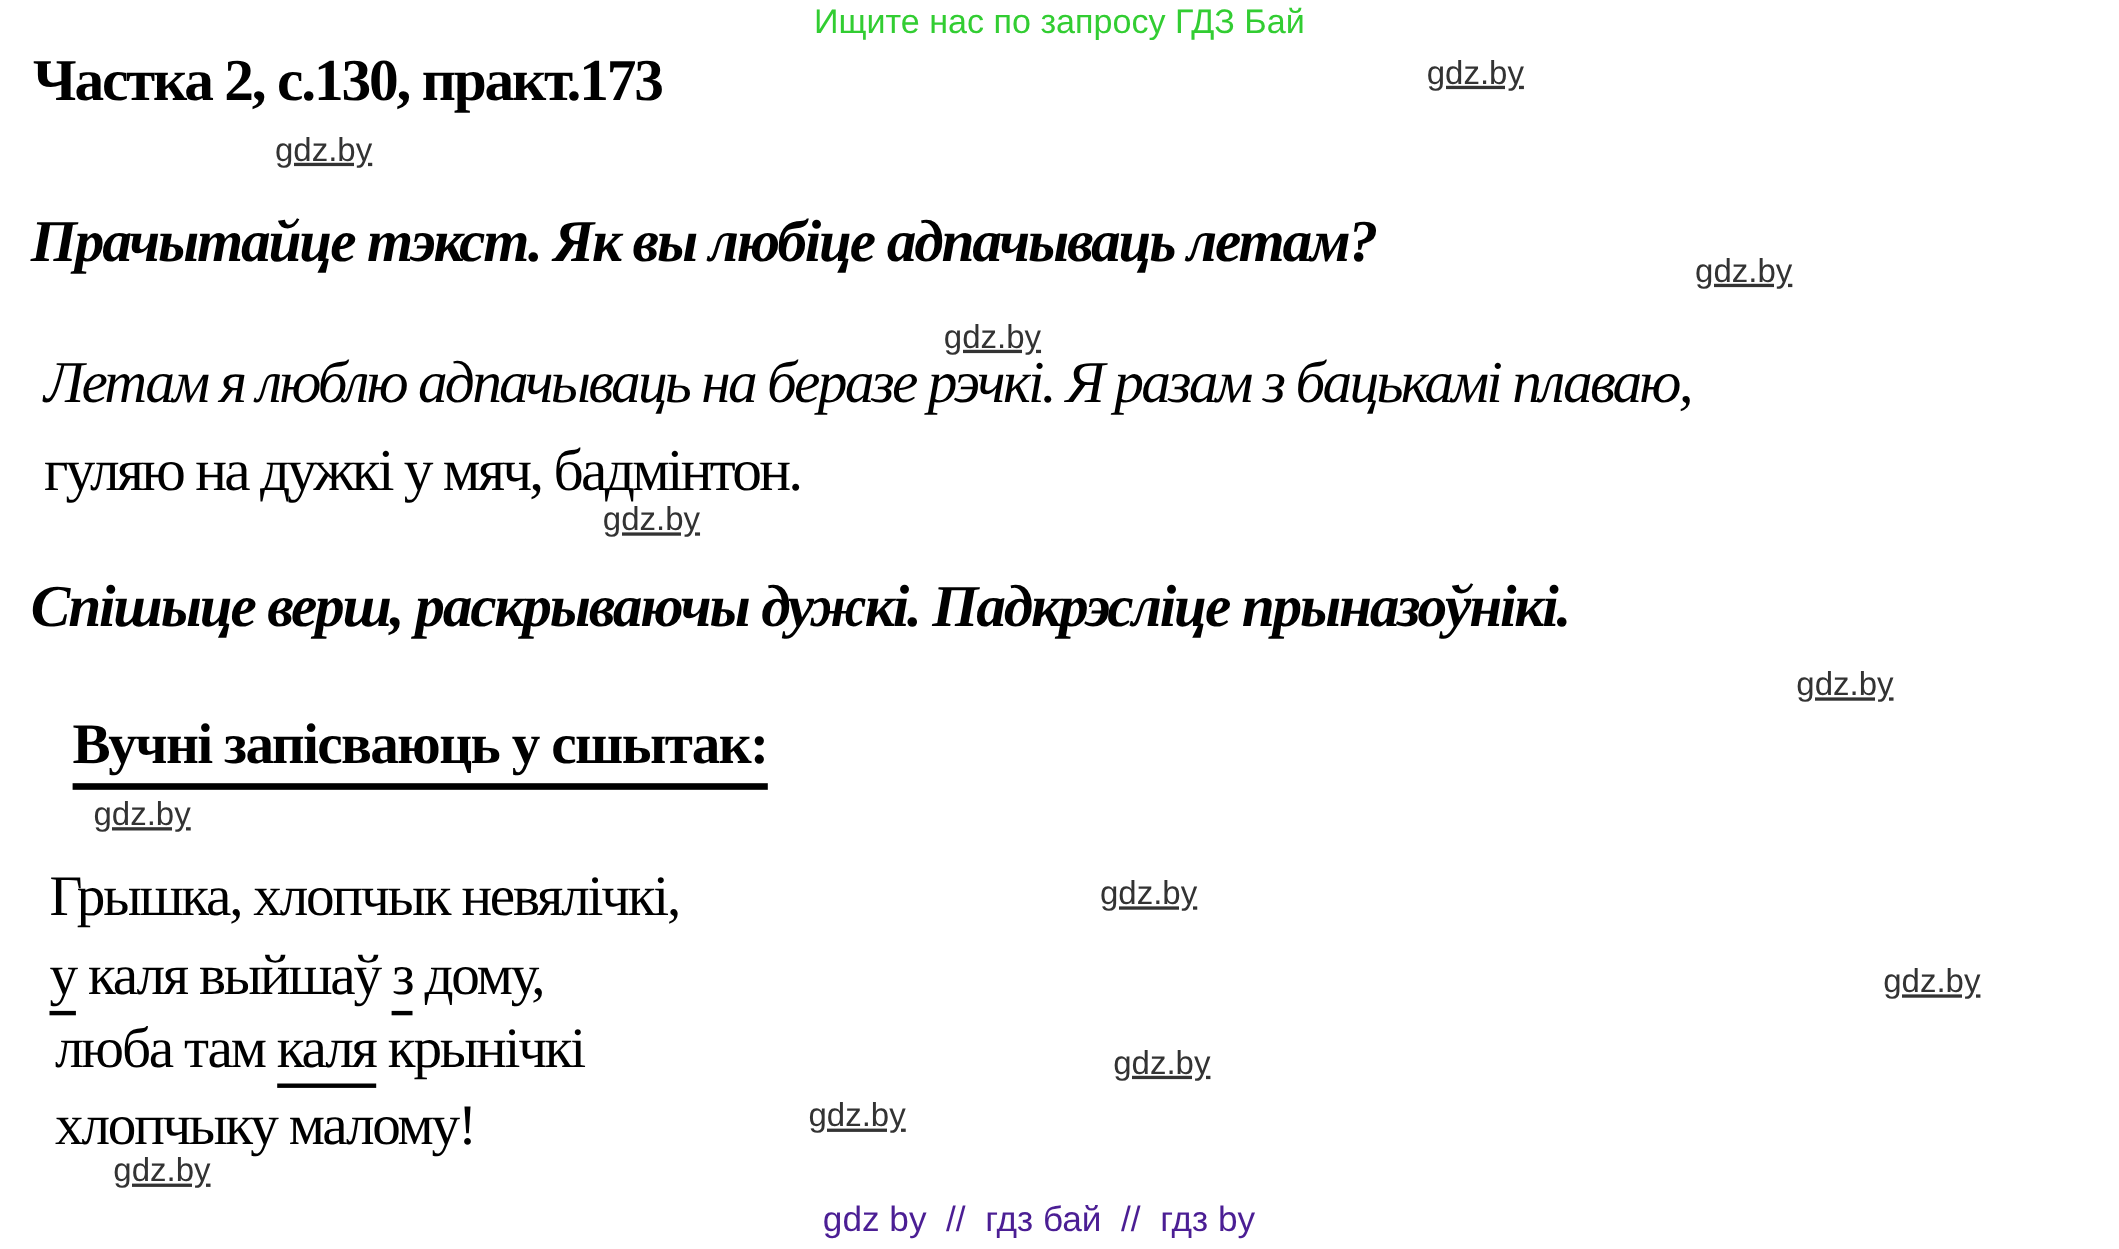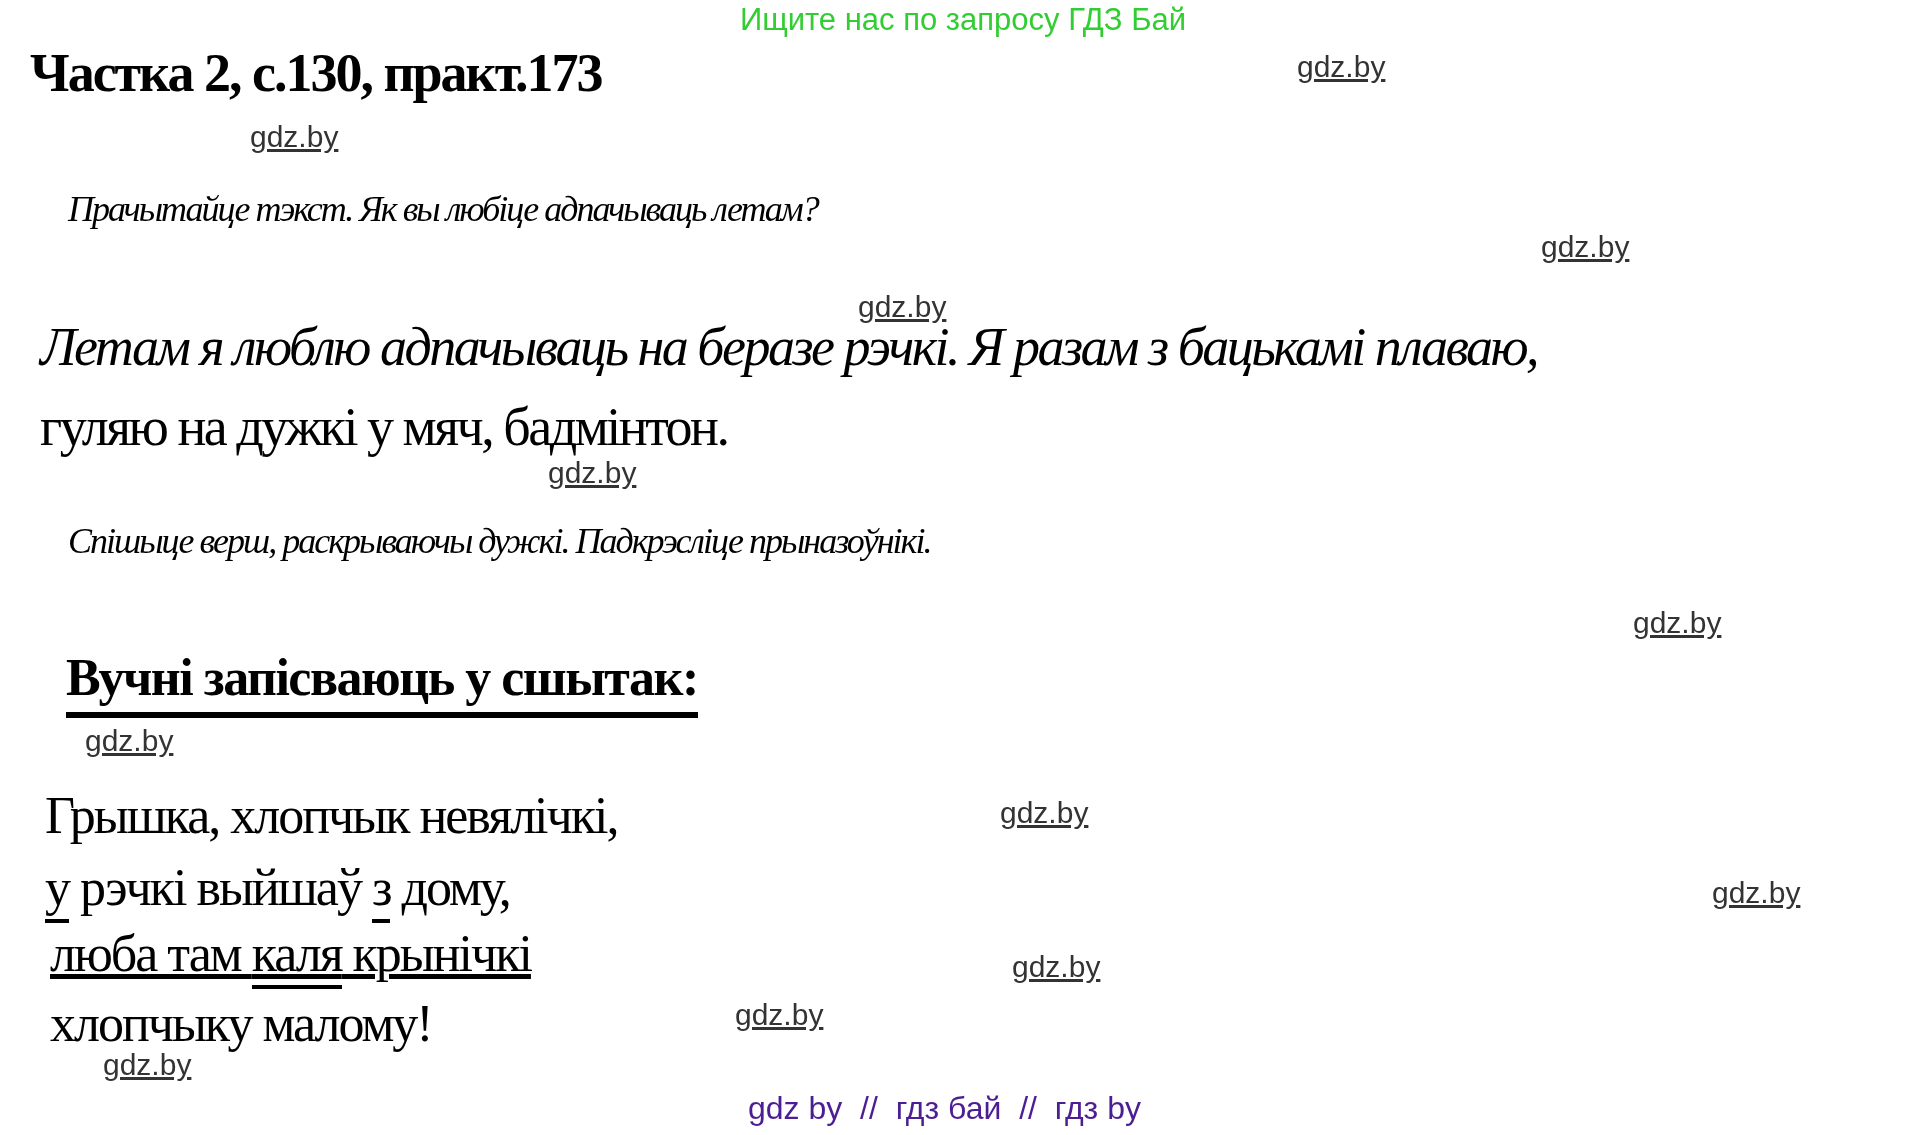--- a/index.html
+++ b/index.html
@@ -23,23 +23,22 @@
   }
 
   
   #page-title {
     left: 30px; top: 42px;
     font-size: 54px; font-weight: bold; letter-spacing: -2px;
   }
 
   
   .instruction {
-    font-size: 36px; font-weight: normal; font-style: italic;
+    font-size: 54px; font-weight: bold; font-style: italic;
     letter-spacing: -2px;
-    margin-left: 40px;
   }
   #task1-instruction { left: 28px; top: 188px; }
   #task2-instruction { left: 28px; top: 520px; }
 
   
   .answer-line { font-size: 54px; letter-spacing: -2.5px; }
   #answer-line-1 { left: 40px; top: 316px; font-style: italic; }
   #answer-line-2 { left: 40px; top: 396px; }
 
   
@@ -49,21 +48,21 @@
     border-bottom: 6px solid #000;
     padding-bottom: 5px;
     display: inline-block;
     margin-left: 21px;
   }
 
   
   .poem-line { position: absolute; font-size: 52px; letter-spacing: -2px; white-space: pre; }
   .poem-line:nth-of-type(1) { left: 45px; top: 786px; }
   .poem-line:nth-of-type(2) { left: 45px; top: 858px; }
-  .poem-line:nth-of-type(3) { left: 50px; top: 924px; text-decoration: underline; }
+  .poem-line:nth-of-type(3) { left: 50px; top: 924px; }
   .poem-line:nth-of-type(4) { left: 50px; top: 994px; }
   .poem-line .u { border-bottom: 4px solid #000; padding-bottom: 3px; }
 
   
   .wm {
     position: absolute;
     font-family: "Liberation Sans", "DejaVu Sans", sans-serif;
     font-size: 30px; color: var(--wm, #333333);
     white-space: nowrap;
     text-decoration: underline;
@@ -100,21 +99,21 @@
 
 <div id="answer-line-1" class="abs answer-line">Летам я люблю адпачываць на беразе рэчкі. Я разам з бацькамі плаваю,</div>
 <div id="answer-line-2" class="abs answer-line">гуляю на дужкі у мяч, бадмінтон.</div>
 
 <div id="task2-instruction" class="abs instruction">Спішыце верш, раскрываючы дужкі. Падкрэсліце прыназоўнікі.</div>
 
 <div class="abs" style="left:45px; top:648px;"><span id="notebook-subheading">Вучні запісваюць у сшытак:</span></div>
 
 <div id="poem">
     <div class="poem-line"><span>Грышка, хлопчык невялічкі,</span></div>
-    <div class="poem-line"><span class="u">у</span><span> рэчкі выйшаў </span><span class="u">з</span><span> дому,</span></div>
+    <div class="poem-line"><span class="u">у</span><span> каля выйшаў </span><span class="u">з</span><span> дому,</span></div>
     <div class="poem-line"><span>люба там </span><span class="u">каля</span><span> крынічкі</span></div>
     <div class="poem-line"><span>хлопчыку малому!</span></div>
   </div>
 
 <div id="watermarks">
     <div class="wm">gdz.by</div>
     <div class="wm">gdz.by</div>
     <div class="wm">gdz.by</div>
     <div class="wm">gdz.by</div>
     <div class="wm">gdz.by</div>

